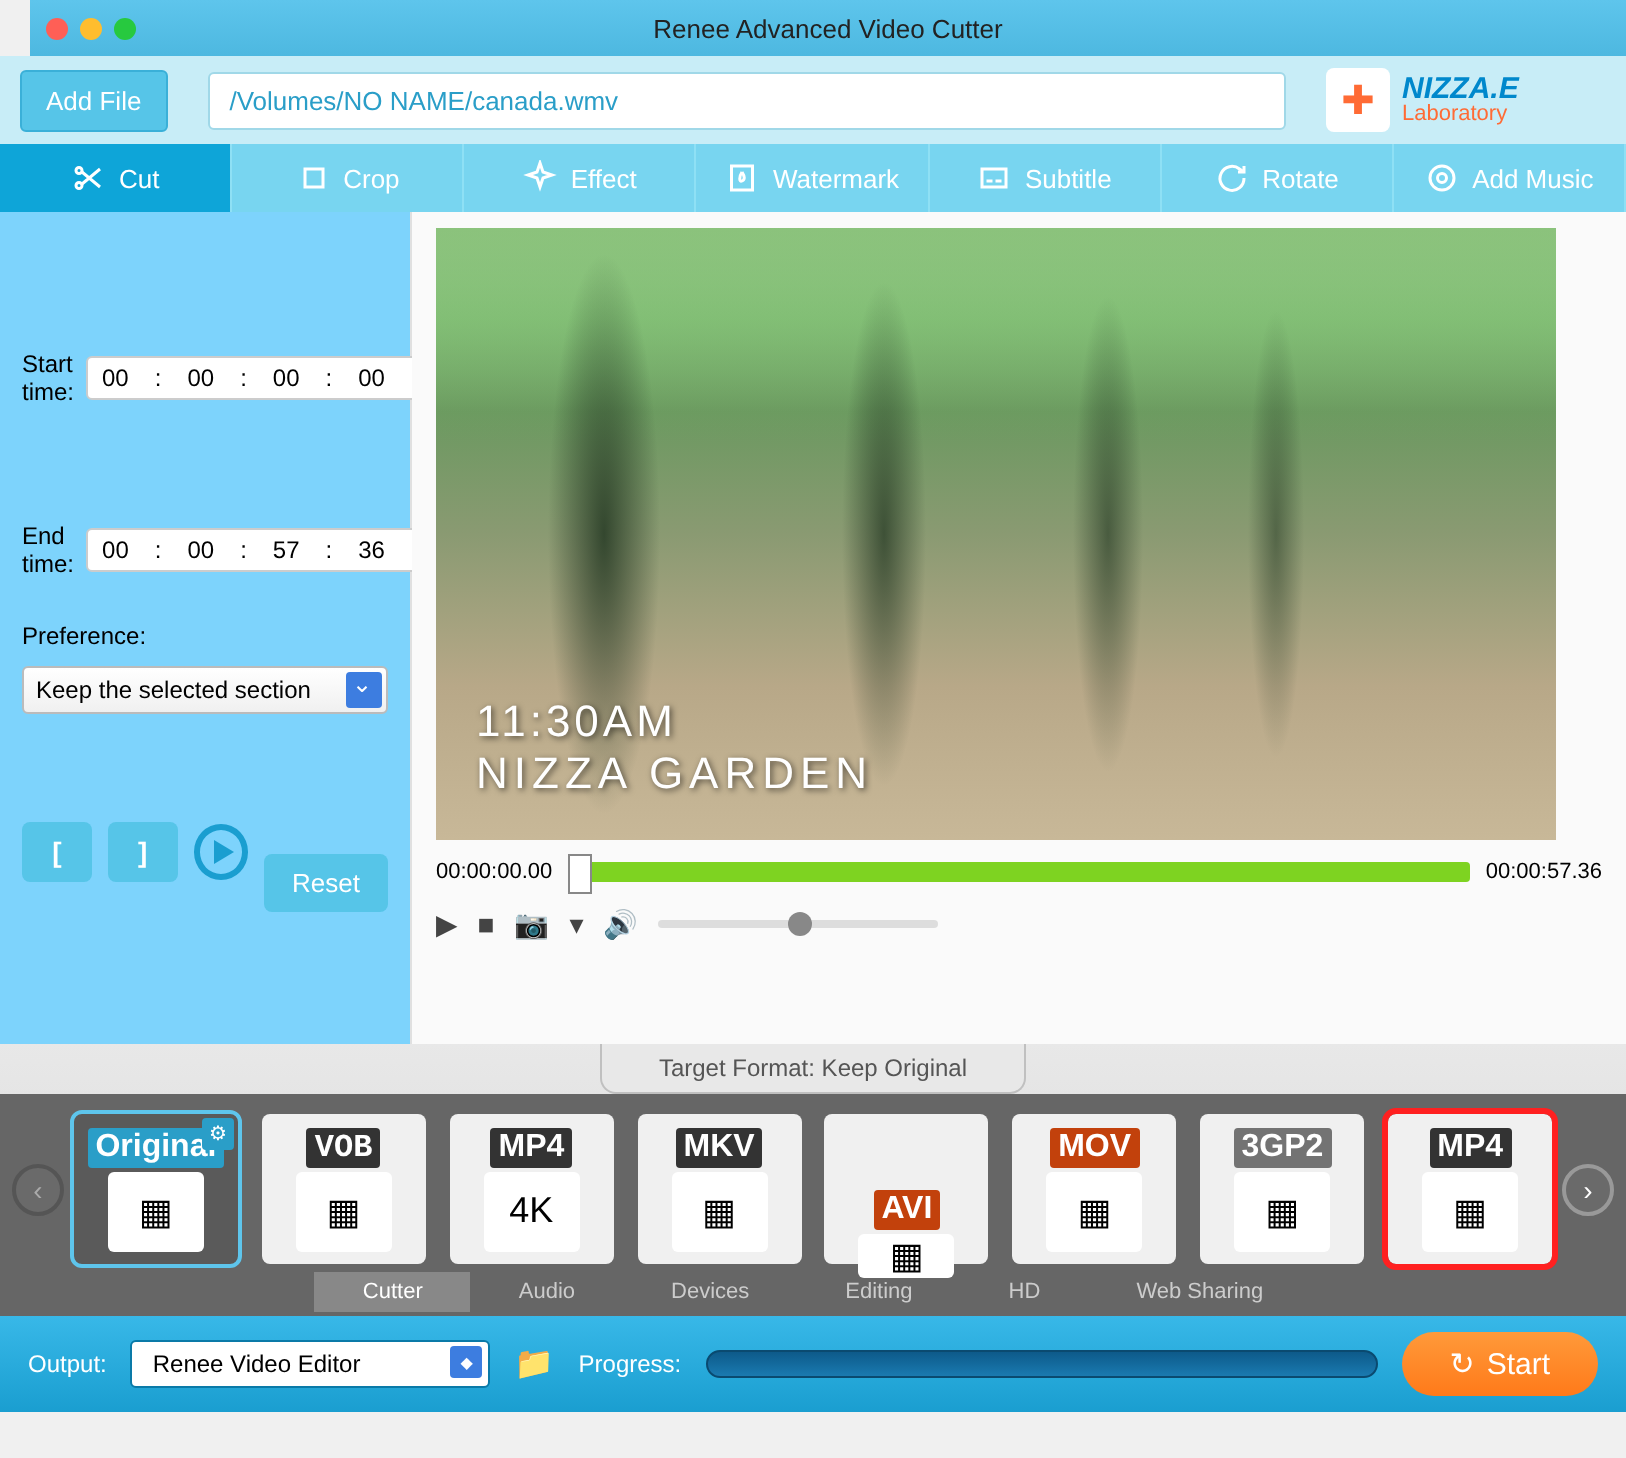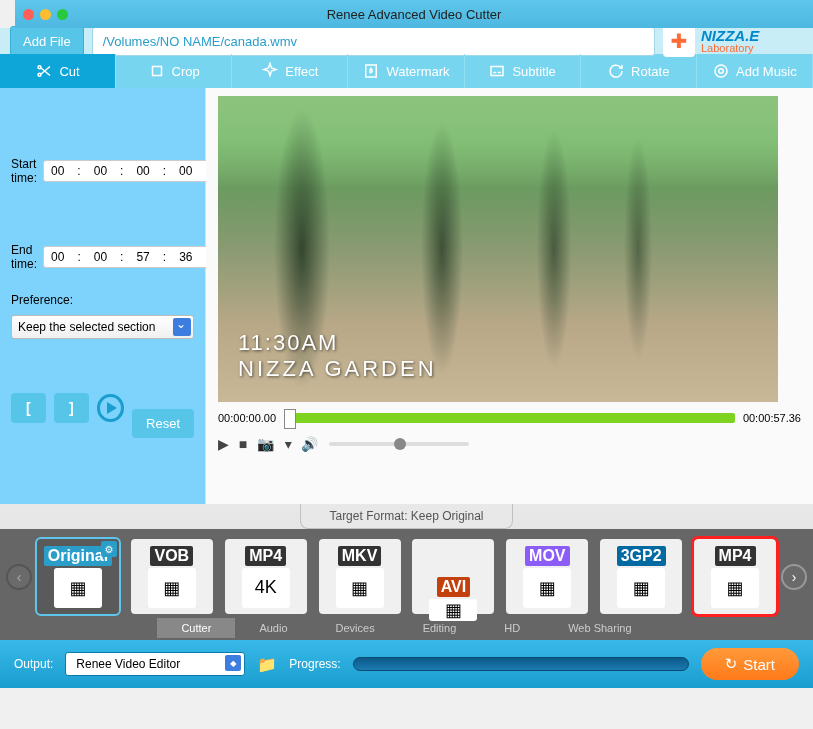--- a/index.html
+++ b/index.html
@@ -4,21 +4,21 @@
 <style>
 * { box-sizing: border-box; margin: 0; padding: 0; font-family: -apple-system, BlinkMacSystemFont, "Segoe UI", Arial, sans-serif; }
 body { width: 813px; height: 729px; background: #f0f0f0; overflow: hidden; }
 
 .titlebar { height: 28px; background: linear-gradient(#5ec5ec, #4db8e0); display: flex; align-items: center; padding: 0 8px; font-size: 13px; color: #222; position: relative; margin-left: 15px; }
 .traffic { display: flex; gap: 6px; }
 .traffic span { width: 11px; height: 11px; border-radius: 50%; display: block; }
 .traffic .r { background: #ff5f56; } .traffic .y { background: #ffbd2e; } .traffic .g { background: #27c93f; }
 .titlebar .title { position: absolute; left: 50%; transform: translateX(-50%); }
 
-.toolbar { height: 26px; background: #c8edf7; display: flex; align-items: center; padding: 0 10px; gap: 8px; }
+.toolbar { height: 44px; background: #c8edf7; display: flex; align-items: center; padding: 0 10px; gap: 20px; }
 .addfile { background: #56c5e8; border: 1px solid #3ab0d8; color: #fff; font-size: 13px; padding: 7px 12px; border-radius: 3px; }
 .filepath { flex: 1; background: #fff; border: 1px solid #a0d8e8; border-radius: 3px; padding: 6px 10px; font-size: 13px; color: #2a9ec8; }
 .logo { width: 140px; display: flex; align-items: center; gap: 6px; }
 .logo-icon { width: 32px; height: 32px; background: #fff; border-radius: 4px; display: flex; align-items: center; justify-content: center; font-size: 20px; color: #ff6b35; }
 .logo-text { display: flex; flex-direction: column; line-height: 1; }
 .logo-text .l1 { font-size: 15px; font-weight: bold; color: #0088cc; font-style: italic; }
 .logo-text .l2 { font-size: 11px; color: #ff6b35; }
 
 .tabs { display: flex; height: 34px; background: #78d5f0; }
 .tab { flex: 1; display: flex; align-items: center; justify-content: center; gap: 6px; font-size: 13px; color: #fff; border-right: 1px solid #8ee0f5; cursor: pointer; }
@@ -233,41 +233,41 @@
   </div>
   <div class="formats-strip">
     <div class="navcircle">‹</div>
     <div id="fmt-list" style="display:flex;gap:10px;flex:1;justify-content:space-around">
         <div class="fmt active">
           <div class="badge" style="background: rgb(42, 158, 200); color: rgb(255, 255, 255);">Original</div>
           <div class="thumb">▦</div>
           <div class="gear">⚙</div>
         </div>
         <div class="fmt">
-          <div class="badge" style="background: rgb(51, 51, 51); color: rgb(255, 255, 255);">VOB</div>
+          <div class="badge" style="background: rgb(51, 51, 51); color: rgb(255, 255, 255); font-family: Liberation Mono, monospace;">VOB</div>
           <div class="thumb">▦</div>
         </div>
         <div class="fmt">
           <div class="badge" style="background: rgb(51, 51, 51); color: rgb(255, 255, 255);">MP4</div>
           <div class="thumb">4K</div>
         </div>
         <div class="fmt">
           <div class="badge" style="background: rgb(51, 51, 51); color: rgb(255, 255, 255);">MKV</div>
           <div class="thumb">▦</div>
         </div>
         <div class="fmt">
           <div class="badge" style="background: #c2410c; color: rgb(255, 255, 255); margin-top: 44px;">AVI</div>
           <div class="thumb">▦</div>
         </div>
         <div class="fmt">
-          <div class="badge" style="background: #8b5cf6; color: rgb(255, 255, 255);">MOV</div>
-          <div class="thumb">▦</div>
-        </div>
-        <div class="fmt">
-          <div class="badge" style="background: #0369a1; color: rgb(255, 255, 255);">3GP2</div>
+          <div class="badge" style="background: #c2410c; color: rgb(255, 255, 255);">MOV</div>
+          <div class="thumb">▦</div>
+        </div>
+        <div class="fmt">
+          <div class="badge" style="background: #737373; color: rgb(255, 255, 255);">3GP2</div>
           <div class="thumb">▦</div>
         </div>
         <div class="fmt sel">
           <div class="badge" style="background: rgb(51, 51, 51); color: rgb(255, 255, 255);">MP4</div>
           <div class="thumb">▦</div>
         </div>
       </div>
     <div class="navcircle rt">›</div>
   </div>
   <div class="cat-tabs" id="cat-tabs">

